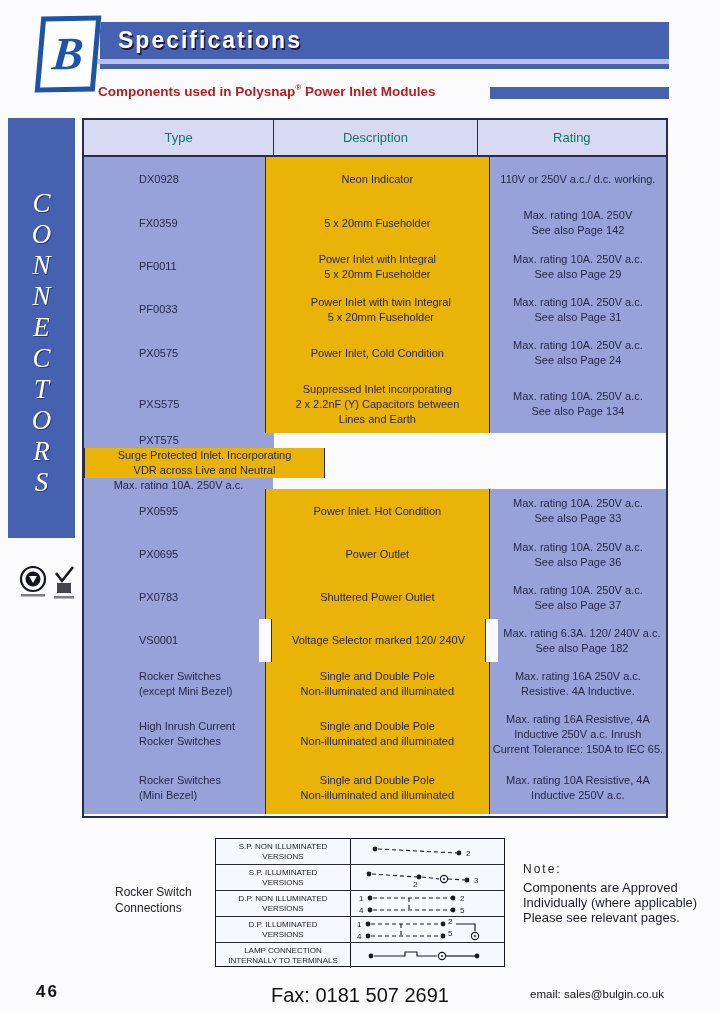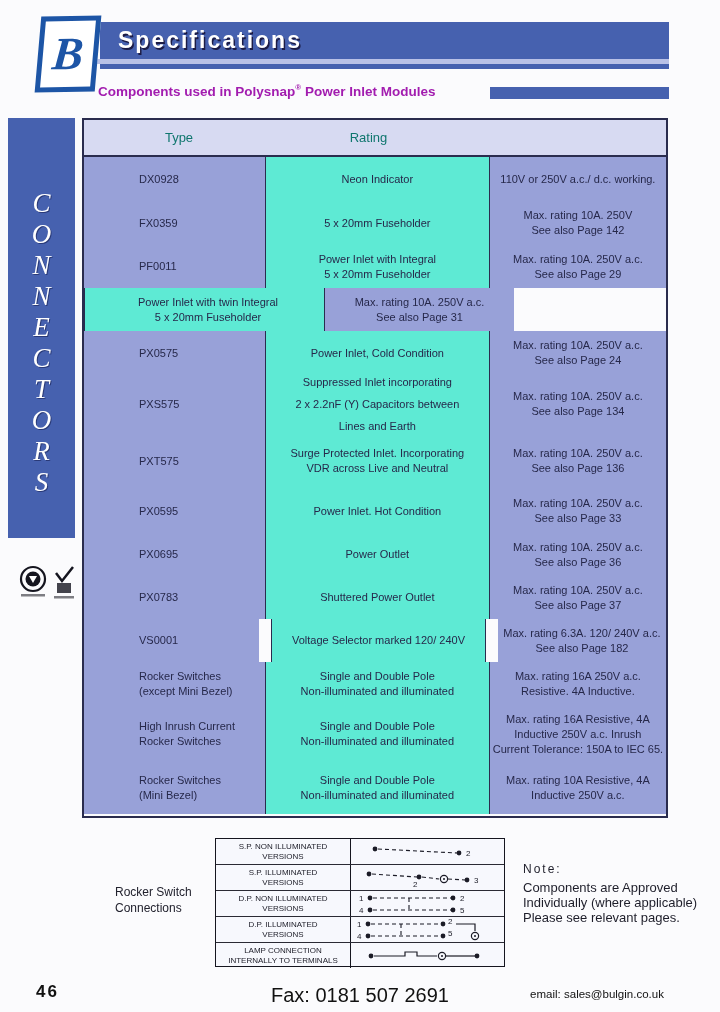--- a/index.html
+++ b/index.html
@@ -9,41 +9,41 @@
   
   .band{position:absolute;left:100px;top:22px;width:569px;height:37px;background:#4661af;}
   .band-stripe{position:absolute;left:85px;top:59px;width:584px;height:5px;background:#b9c1e6;}
   .band-thin{position:absolute;left:100px;top:64px;width:569px;height:5px;background:#4661af;}
   .spec-title{position:absolute;left:118px;top:27px;color:#ffffff;font-size:23px;font-weight:bold;
     letter-spacing:2px;text-shadow:1.5px 1.5px 0 #1c1c46;}
   .b-logo{position:absolute;left:38px;top:16px;width:50px;height:66px;background:#ffffff;
     border:5px solid #1d55a6;transform:skewX(-6deg) rotate(-1deg);display:flex;align-items:center;justify-content:center;}
   .b-logo span{font-family:"Liberation Serif","DejaVu Serif",serif;font-style:italic;font-weight:bold;
     font-size:46px;color:#1d55a6;line-height:1;}
-  .subtitle{position:absolute;left:98px;top:83px;font-size:13.5px;font-weight:bold;color:#a21caf;}
+  .subtitle{position:absolute;left:98px;top:83px;font-size:13.5px;font-weight:bold;color:#b91c1c;}
   .subtitle sup{font-size:8px;}
   .subtitle-bar{position:absolute;left:490px;top:87px;width:179px;height:12px;background:#4661af;}
 
   
   .sidebar{position:absolute;left:8px;top:118px;width:67px;height:420px;background:#4661af;
     display:flex;flex-direction:column;align-items:center;justify-content:flex-start;padding-top:70px;box-sizing:border-box;}
   .sidebar span{font-family:"Liberation Serif","DejaVu Serif",serif;font-style:italic;color:#ffffff;
     font-size:27px;line-height:31px;text-shadow:1px 1px 0 #2a3a77;}
   .cert-logos{position:absolute;left:18px;top:565px;width:62px;height:50px;display:flex;gap:4px;align-items:flex-start;}
 
   
   .spec-table{position:absolute;left:82px;top:118px;width:586px;height:700px;border:2px solid #2a2c4e;box-sizing:border-box;}
   .thead{display:flex;height:37px;background:#d7daf2;border-bottom:2px solid #2a2c4e;box-sizing:border-box;}
   .thead .hcell{display:flex;align-items:center;justify-content:center;font-size:13px;color:#0f766e;}
   .tbody{display:flex;flex-direction:column;}
   .trow{display:flex;}
   .cell{box-sizing:border-box;display:flex;flex-direction:column;justify-content:center;font-size:11px;
     line-height:15px;color:#26284a;text-align:center;}
   .c-type{width:190px;background:#98a1d8;align-items:flex-start;padding-left:55px;}
-  .c-desc{width:241px;background:#5eead4;align-items:center;text-align:right;
+  .c-desc{width:241px;background:#eab308;align-items:center;text-align:right;
     border-left:1.5px solid #2a2c4e;border-right:1.5px solid #2a2c4e;}
   .c-rate{width:189px;background:#98a1d8;align-items:center;text-align:center;}
   .h-type{width:190px;} .h-desc{width:203px;border-left:1.5px solid #2a2c4e;border-right:1.5px solid #2a2c4e;} .h-rate{width:189px;}
 
   
   .diagram{position:absolute;left:215px;top:838px;width:290px;height:129px;background:#f7f8fd;
     border:1.5px solid #15151f;box-sizing:border-box;display:flex;flex-direction:column;}
   .drow{display:flex;flex:1 1 auto;border-bottom:1px solid #2a2a34;}
   .drow:last-child{border-bottom:none;}
   .dlabel{width:134px;border-right:1.5px solid #15151f;display:flex;flex-direction:column;
@@ -98,20 +98,21 @@
     <svg width="24" height="38" viewBox="0 0 24 38">
       <path d="M4 8 L10 16 L21 2" fill="none" stroke="#15151f" stroke-width="2.5"></path>
       <rect x="5" y="18" width="14" height="10" fill="#15151f" opacity="0.8"></rect>
       <rect x="2" y="31" width="20" height="2.5" fill="#15151f" opacity="0.55"></rect>
     </svg>
   </div>
 
   <div class="spec-table">
     <div class="thead">
       <div class="hcell h-type">Type</div>
+      <div class="hcell h-desc">Description</div>
       <div class="hcell h-rate">Rating</div>
     </div>
     <div class="tbody" id="tbody">
         <div class="trow" style="height: 44px;">
           <div class="cell c-type" style="height: 44px;">
             <div>DX0928</div>
           </div>
           <div class="cell c-desc" style="height: 44px;">
             <div>Neon Indicator</div>
           </div>
@@ -138,20 +139,23 @@
           <div class="cell c-desc" style="height: 43px;">
             <div>Power Inlet with Integral</div>
             <div>5 x 20mm Fuseholder</div>
           </div>
           <div class="cell c-rate" style="height: 43px;">
             <div>Max. rating 10A. 250V a.c.</div>
             <div>See also Page 29</div>
           </div>
         </div>
         <div class="trow" style="height: 43px;">
+          <div class="cell c-type" style="height: 43px;">
+            <div>PF0033</div>
+          </div>
           <div class="cell c-desc" style="height: 43px; padding-left: 7px;">
             <div>Power Inlet with twin Integral</div>
             <div>5 x 20mm Fuseholder</div>
           </div>
           <div class="cell c-rate" style="height: 43px;">
             <div>Max. rating 10A. 250V a.c.</div>
             <div>See also Page 31</div>
           </div>
         </div>
         <div class="trow" style="height: 44px;">
@@ -163,31 +167,31 @@
           </div>
           <div class="cell c-rate" style="height: 44px;">
             <div>Max. rating 10A. 250V a.c.</div>
             <div>See also Page 24</div>
           </div>
         </div>
         <div class="trow" style="height: 58px;">
           <div class="cell c-type" style="height: 58px;">
             <div>PXS575</div>
           </div>
-          <div class="cell c-desc" style="height: 58px; gap: 7px;">
+          <div class="cell c-desc" style="height: 58px;">
             <div>Suppressed Inlet incorporating</div>
             <div>2 x 2.2nF (Y) Capacitors between</div>
             <div>Lines and Earth</div>
           </div>
           <div class="cell c-rate" style="height: 58px;">
             <div>Max. rating 10A. 250V a.c.</div>
             <div>See also Page 134</div>
           </div>
         </div>
-        <div class="trow" style="height: 56px;">
+        <div class="trow" style="height: 56px; flex-direction: column;">
           <div class="cell c-type" style="height: 56px;">
             <div>PXT575</div>
           </div>
           <div class="cell c-desc" style="height: 56px;">
             <div>Surge Protected Inlet. Incorporating</div>
             <div>VDR across Live and Neutral</div>
           </div>
           <div class="cell c-rate" style="height: 56px;">
             <div>Max. rating 10A. 250V a.c.</div>
             <div>See also Page 136</div>

